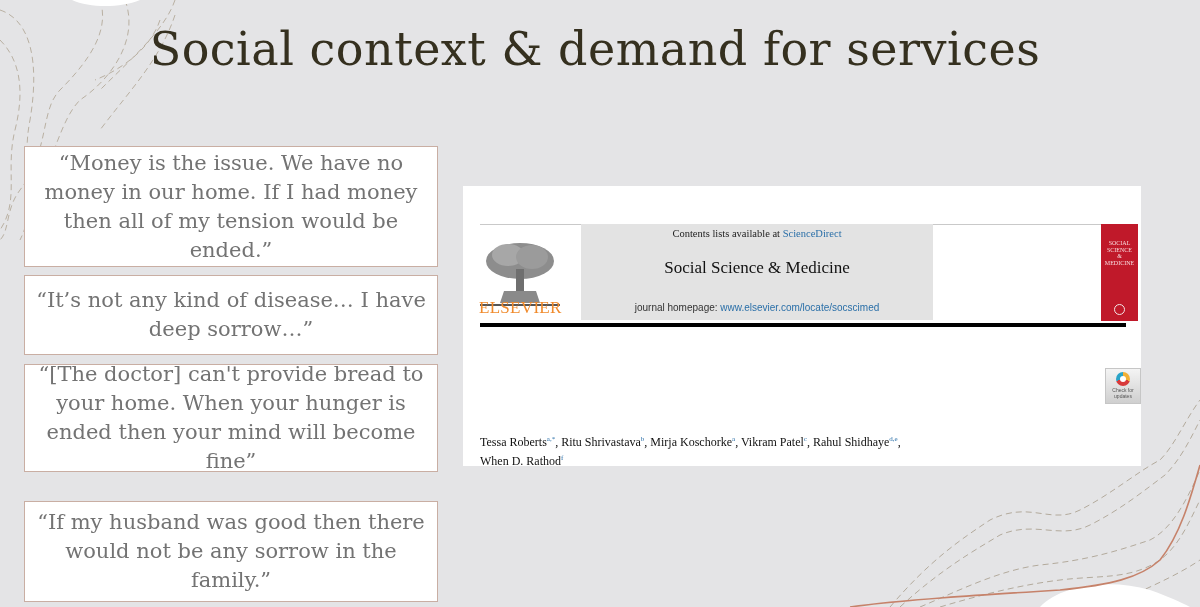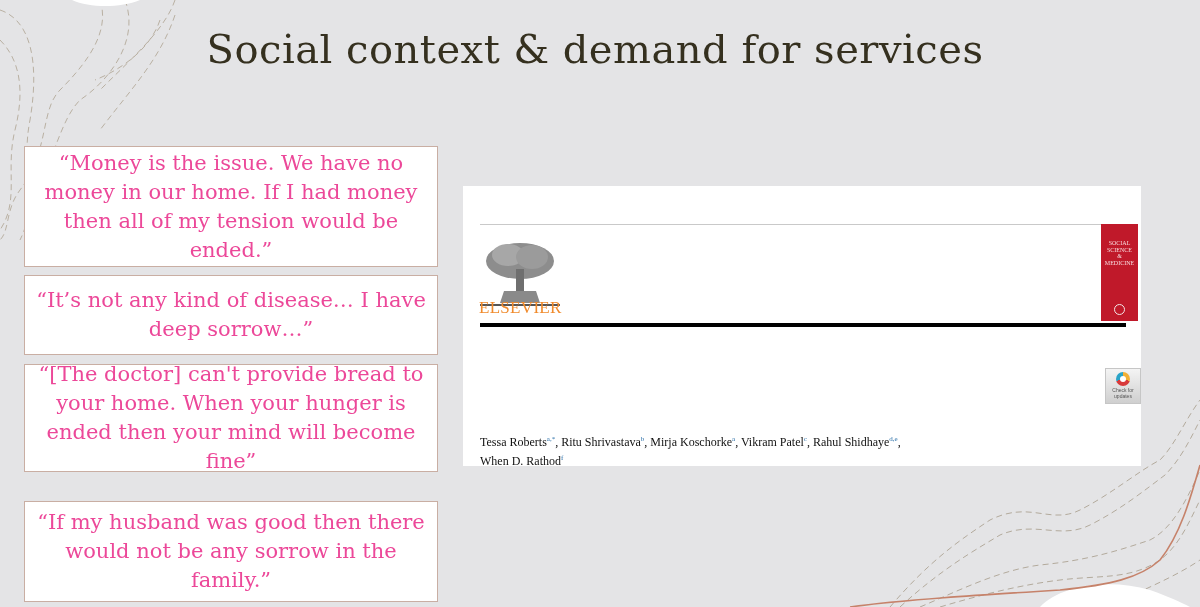--- a/index.html
+++ b/index.html
@@ -4,28 +4,28 @@
 <style>
   html, body { margin: 0; padding: 0; }
   body {
     width: 1200px; height: 607px; overflow: hidden;
     background: #e4e4e6; position: relative;
     font-family: "DejaVu Serif", serif;
   }
   .deco { position: absolute; left: 0; top: 0; width: 1200px; height: 607px; pointer-events: none; }
   .title {
     position: absolute; left: 0; top: 18px; width: 1190px; text-align: center;
-    font-family: "DejaVu Serif", serif; font-size: 40px; color: #35301f;
+    font-family: "DejaVu Serif", serif; font-size: 46px; color: #35301f;
     letter-spacing: 0.5px; line-height: 62px;
   }
   .quote {
     position: absolute; left: 24px; width: 414px; background: #ffffff;
     border: 1.5px solid #c9aea3; box-sizing: border-box;
     display: flex; align-items: center; justify-content: center; text-align: center;
-    font-family: "DejaVu Serif", serif; font-size: 21px; line-height: 29px; color: #ec4899;
+    font-family: "DejaVu Serif", serif; font-size: 21px; line-height: 29px; color: #737373;
     padding: 0 10px;
   }
   .q1 { top: 146px; height: 121px; }
   .q2 { top: 275px; height: 80px; }
   .q3 { top: 364px; height: 108px; }
   .q4 { top: 501px; height: 101px; }
 
   .paper {
     position: absolute; left: 463px; top: 186px; width: 678px; height: 280px;
     background: #ffffff; font-family: "Liberation Serif", serif;
@@ -105,20 +105,29 @@
     <rect x="0" y="0" width="80" height="70" fill="#ffffff"></rect>
     <ellipse cx="40" cy="22" rx="34" ry="18" fill="#8d8d8d"></ellipse>
     <ellipse cx="28" cy="16" rx="16" ry="11" fill="#a7a7a7"></ellipse>
     <ellipse cx="52" cy="18" rx="16" ry="12" fill="#9b9b9b"></ellipse>
     <rect x="36" y="30" width="8" height="34" fill="#6f6f6f"></rect>
     <path d="M20 64 L60 64 L56 52 L24 52 Z" fill="#8a8a8a"></path>
     <rect x="0" y="65" width="80" height="2" fill="#555"></rect>
   </svg>
   <div class="elsevier">ELSEVIER</div>
 
+  <div class="banner">
+    <div class="contents">
+      <span>Contents lists available at </span><span class="sd">ScienceDirect</span>
+    </div>
+    <div class="jname">Social Science &amp; Medicine</div>
+    <div class="homepage">
+      <span>journal homepage: </span><span class="url">www.elsevier.com/locate/socscimed</span>
+    </div>
+  </div>
 
   <div class="cover">
     <div>SOCIAL</div>
     <div>SCIENCE</div>
     <div>&amp;</div>
     <div>MEDICINE</div>
     <div class="cover-seal"></div>
   </div>
 
   <div class="rule-thick"></div>

